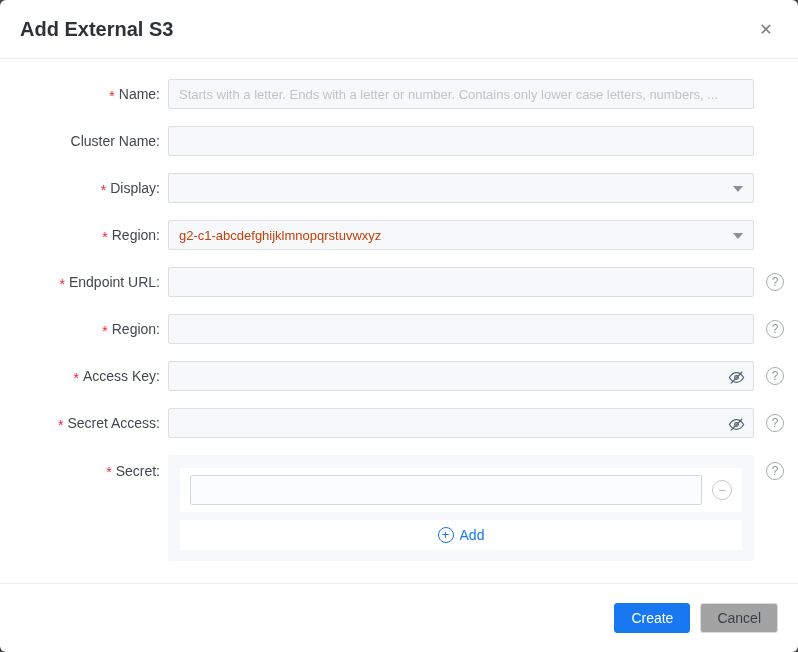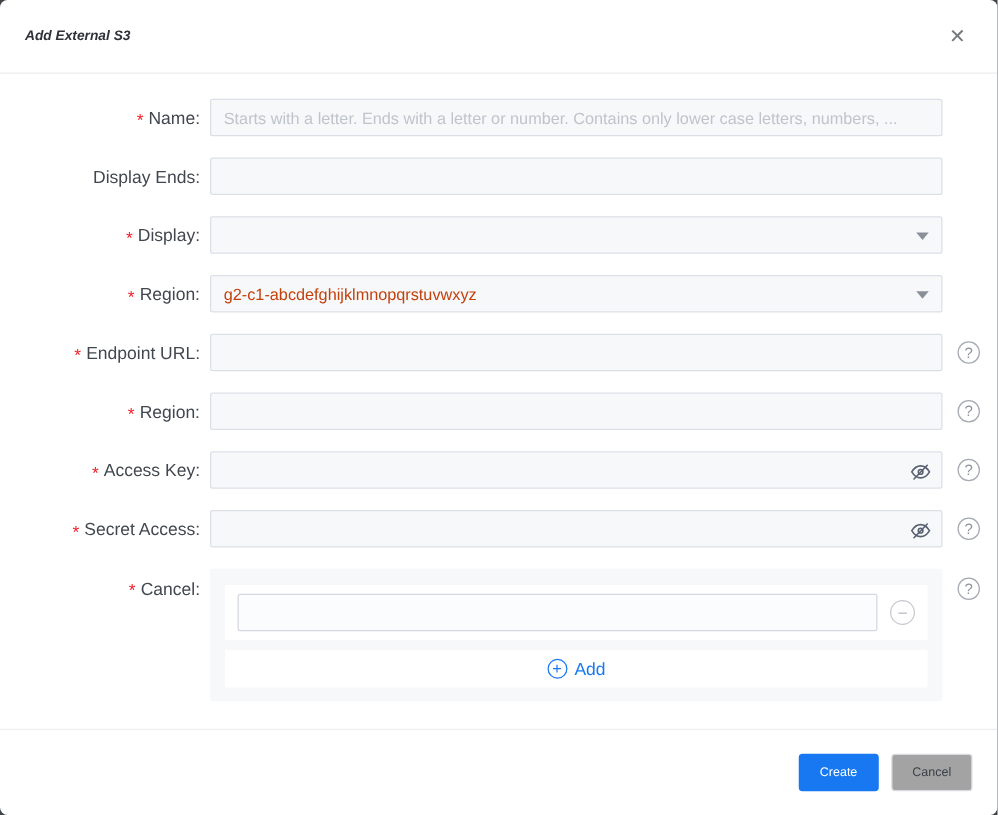--- a/index.html
+++ b/index.html
@@ -16,21 +16,21 @@
     display: flex; flex-direction: column;
     overflow: hidden;
   }
   
   .modal-header {
     height: 59px; flex: none;
     display: flex; align-items: center;
     padding: 0 20px;
     border-bottom: 1px solid #ecedf0;
   }
-  .modal-title { font-size: 11px; font-weight: bold; color: #2e3238; font-style: italic; }
+  .modal-title { font-size: 20px; font-weight: bold; color: #2e3238; }
   .close-btn {
     margin-left: auto;
     width: 24px; height: 24px;
     display: flex; align-items: center; justify-content: center;
     font-size: 16px; color: #74797f;
     cursor: pointer; border: none; background: transparent;
     font-family: "Liberation Sans", sans-serif;
   }
   
   .modal-body { flex: 1; padding-top: 20px; }
@@ -153,21 +153,21 @@
   .modal-footer {
     flex: none; height: 69px;
     border-top: 1px solid #ecedf0;
     display: flex; align-items: center; justify-content: flex-end;
     padding: 0 20px; gap: 10px;
   }
   .btn {
     height: 30px;
     padding: 0 16px;
     border-radius: 3px;
-    font-size: 10px;
+    font-size: 14px;
     font-family: "Liberation Sans", sans-serif;
     cursor: pointer;
   }
   .btn-primary { background: #1778f2; border: 1px solid #1778f2; color: #ffffff; }
   .btn-default { background: #a3a3a3; border: 1px solid #d9dbe0; color: #3b4049; }
 </style>
 </head>
 <body>
 
 <div class="modal">
@@ -188,21 +188,21 @@
       </div>
       <div class="control-col">
         <input type="text" class="text-input no-suffix" placeholder="Starts with a letter. Ends with a letter or number. Contains only lower case letters, numbers, ..." style="">
       </div>
       <div class="suffix-col"></div>
     </div>
 
     <div class="form-row">
       <div class="label-col">
 
-        <span>Display Ends:</span>
+        <span>Cluster Name:</span>
       </div>
       <div class="control-col">
         <input type="text" class="text-input no-suffix" style="">
       </div>
       <div class="suffix-col"></div>
     </div>
 
     <div class="form-row">
       <div class="label-col">
         <span class="star">*</span>
@@ -293,21 +293,21 @@
         </button>
       </div>
       <div class="suffix-col">
         <span class="help-icon">?</span>
       </div>
     </div>
 
     <div class="form-row bucket-row">
       <div class="label-col">
         <span class="star">*</span>
-        <span>Cancel:</span>
+        <span>Secret:</span>
       </div>
       <div class="control-col">
         <div class="bucket-panel">
           <div class="bucket-item-row">
             <input type="text" class="bucket-input" value="" style="">
             <button class="minus-btn">
               <span>−</span>
             </button>
           </div>
           <div class="add-bar">

